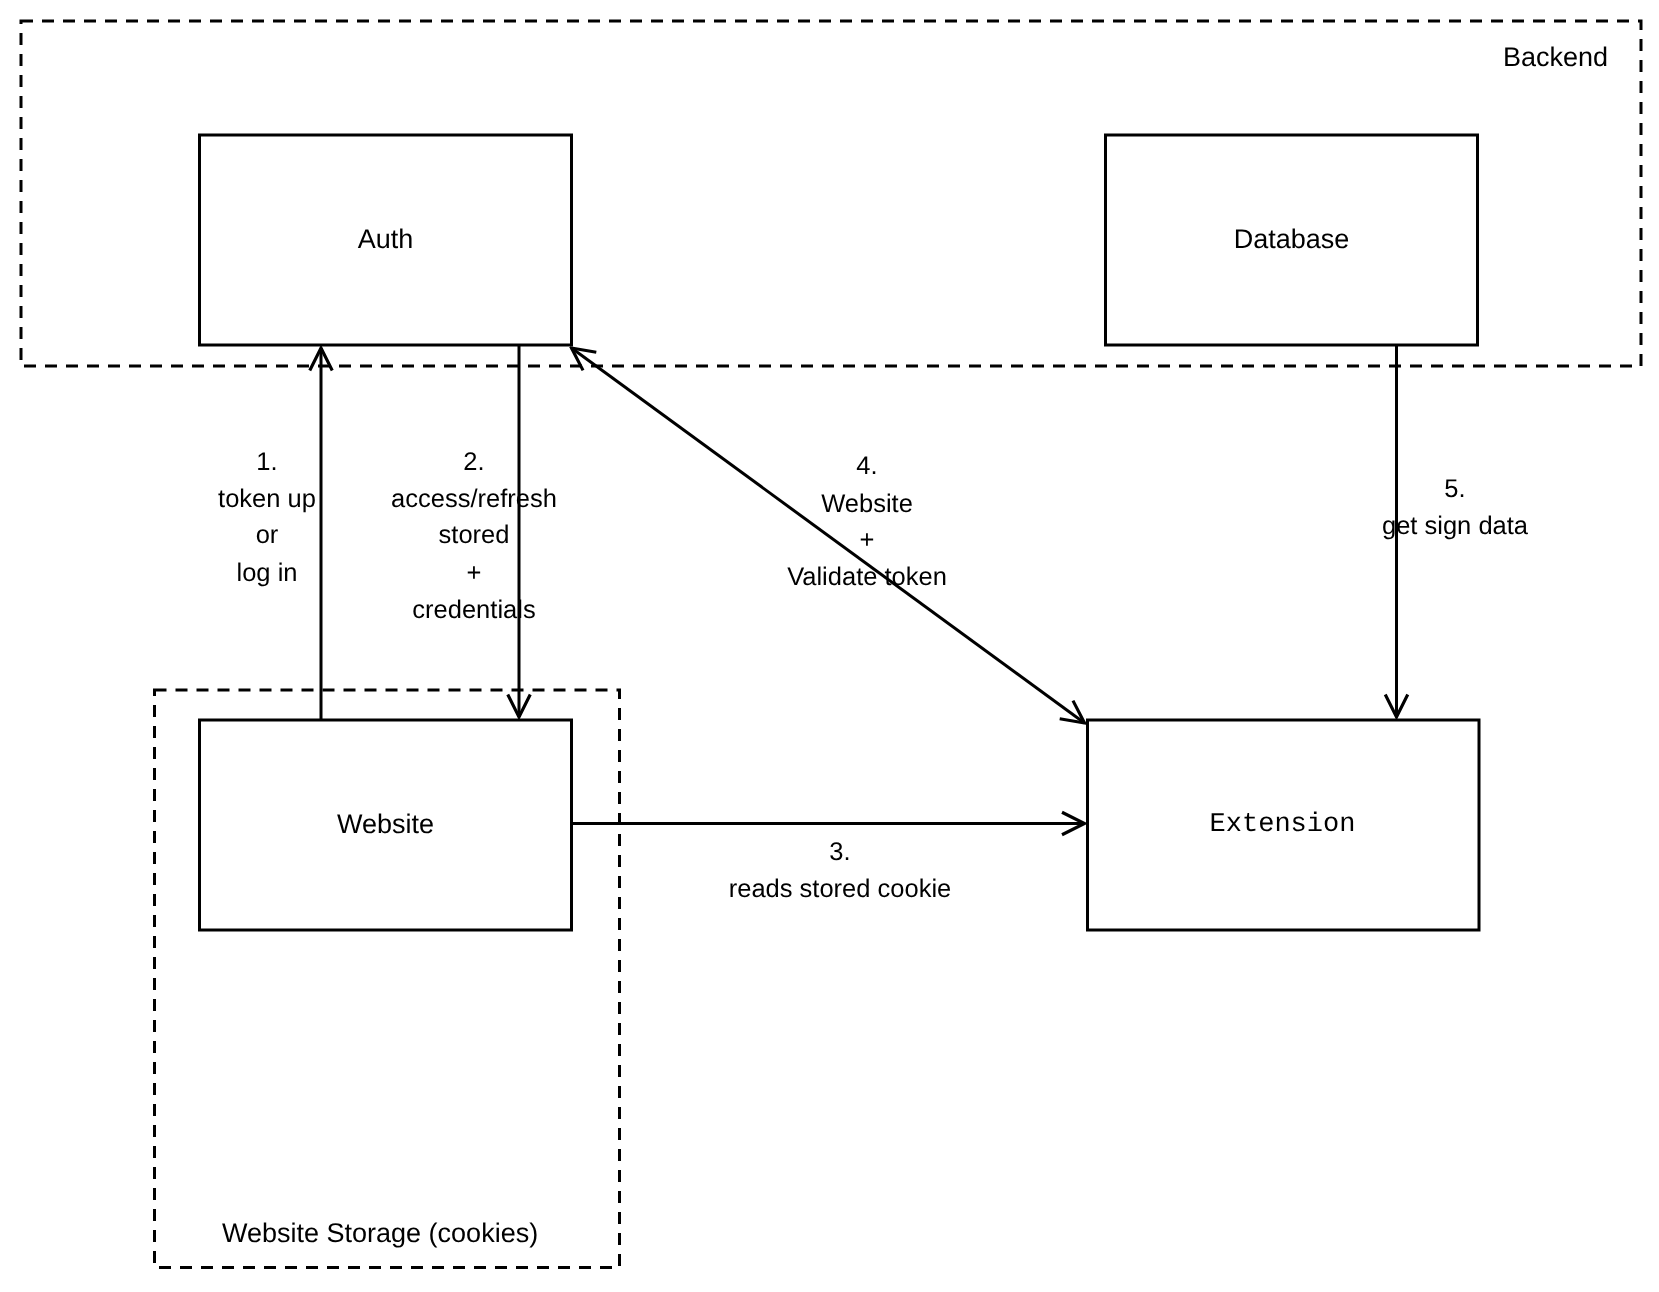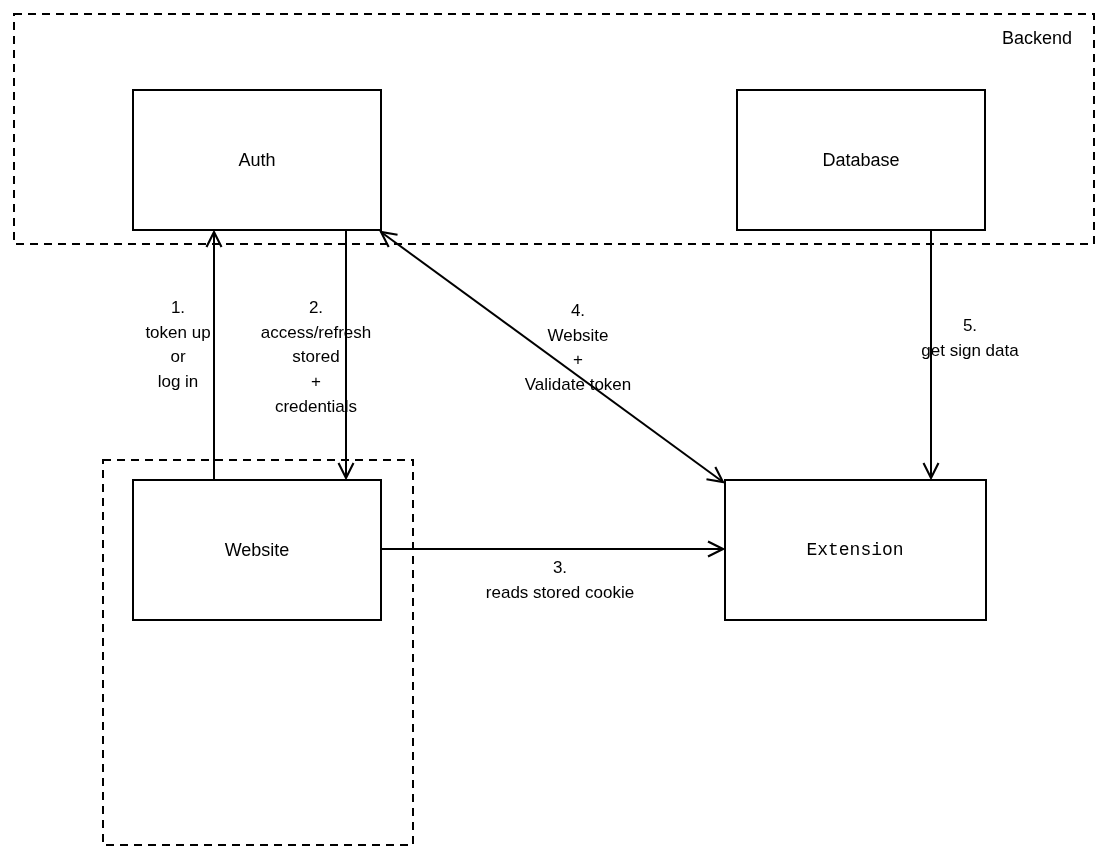--- a/index.html
+++ b/index.html
@@ -65,20 +65,21 @@
 
     <line x1="381" y1="549" x2="723" y2="549" stroke="#000" stroke-width="2" marker-end="url(#arrow)"></line>
 
     <line x1="381" y1="232" x2="723" y2="482" stroke="#000" stroke-width="2" marker-start="url(#arrow)" marker-end="url(#arrow)"></line>
 
     <line x1="931" y1="230" x2="931" y2="478" stroke="#000" stroke-width="2" marker-end="url(#arrow)"></line>
   </svg>
 
   <div class="region-label" style="right:34px; top:28px;">Backend</div>
 
+  <div class="region-label" style="left:148px; top:812px;">Website Storage (cookies)</div>
 
   <div class="node-label" style="left:257px; top:160px;">Auth</div>
 
   <div class="node-label" style="left:861px; top:160px;">Database</div>
 
   <div class="node-label" style="left:257px; top:550px;">Website</div>
 
   <div class="node-label" style="left:855px; top:550px;font-family:Liberation Mono, monospace;">Extension</div>
 
   <div class="edge-label" style="left:178px; top:296px;">

